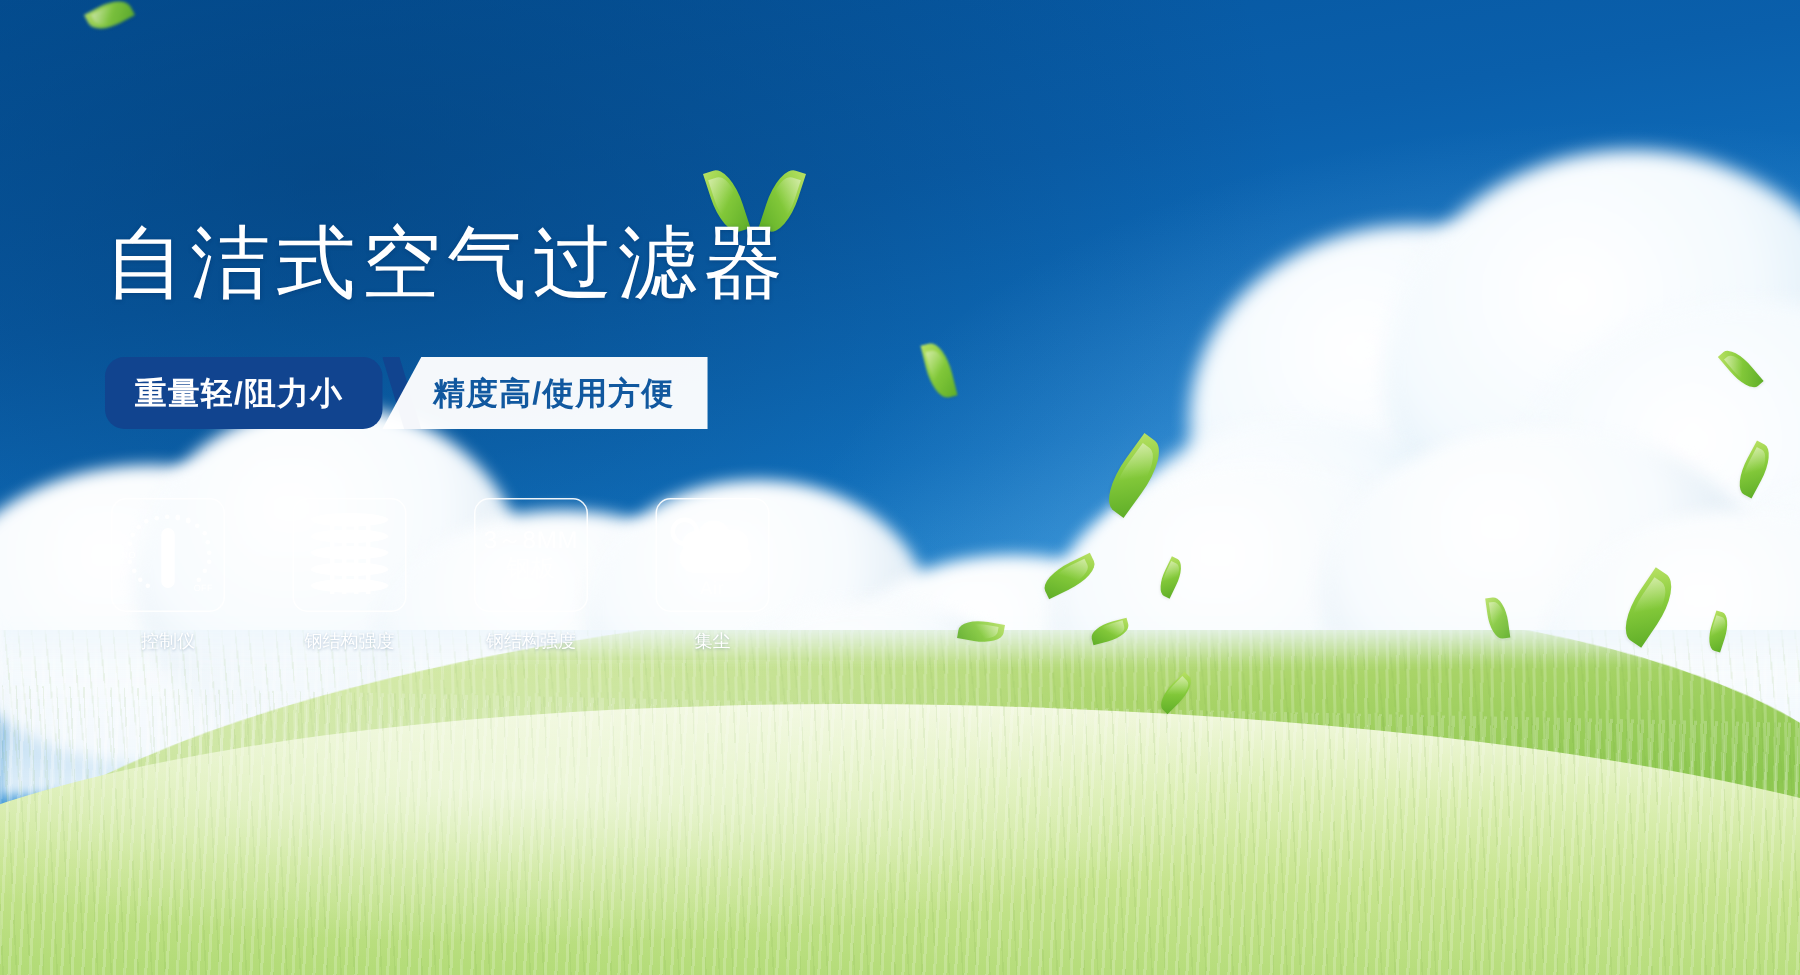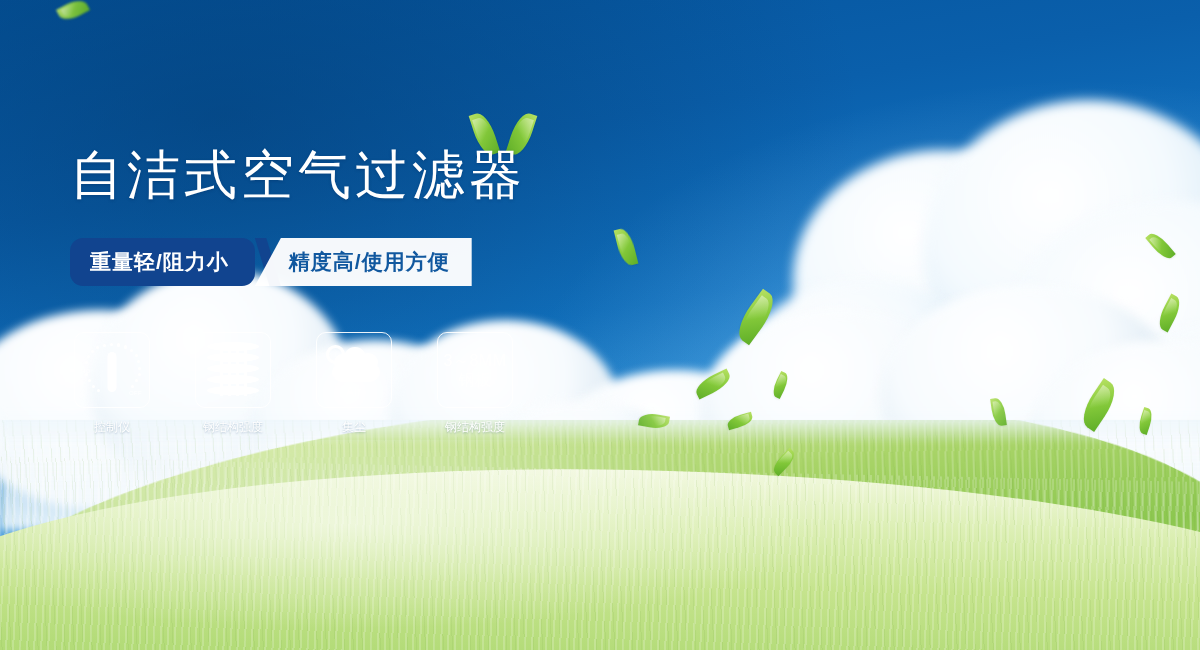--- a/index.html
+++ b/index.html
@@ -266,36 +266,36 @@
           <div class="ell" style="top:22px;"></div>
           <div class="ell" style="top:33px;"></div>
           <div class="ell" style="top:44px;"></div>
         </div>
       </div>
       <div class="feat-label">钢结构强度</div>
     </div>
 
     <div class="feat">
       <div class="feat-box">
+        <div class="feat-text">
+          <div>3～8MM</div>
+          <div>钢板</div>
+        </div>
+      </div>
+      <div class="feat-label">钢结构强度</div>
+    </div>
+
+    <div class="feat">
+      <div class="feat-box">
         <div class="cicon">
           <div class="sun"></div>
           <div class="c" style="left:20px;top:5px;width:22px;height:22px;"></div>
           <div class="c" style="left:34px;top:11px;width:20px;height:18px;"></div>
           <div class="c" style="left:10px;top:12px;width:18px;height:17px;"></div>
           <div class="base"></div>
         </div>
         <div class="air-txt">Air</div>
       </div>
       <div class="feat-label">集尘</div>
     </div>
 
-    <div class="feat">
-      <div class="feat-box">
-        <div class="feat-text">
-          <div>3～8MM</div>
-          <div>钢板</div>
-        </div>
-      </div>
-      <div class="feat-label">钢结构强度</div>
-    </div>
-
   </div>
 </div>
 
 </body></html>

